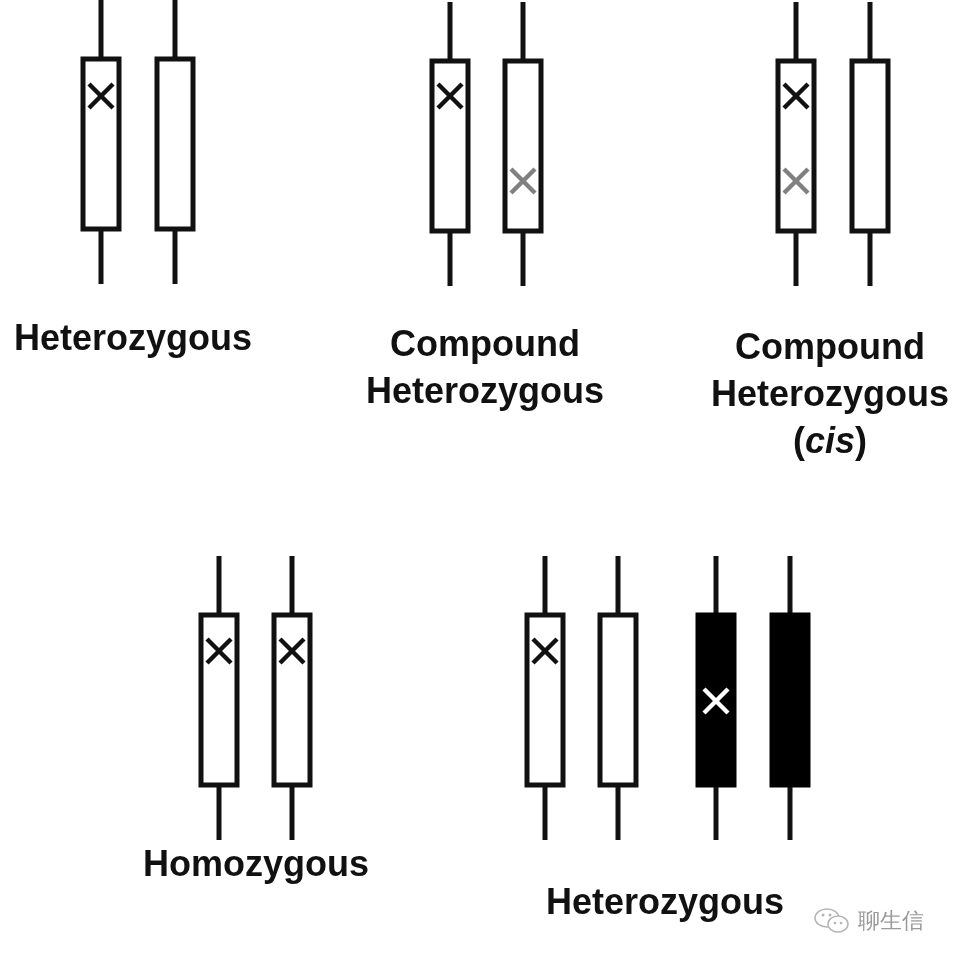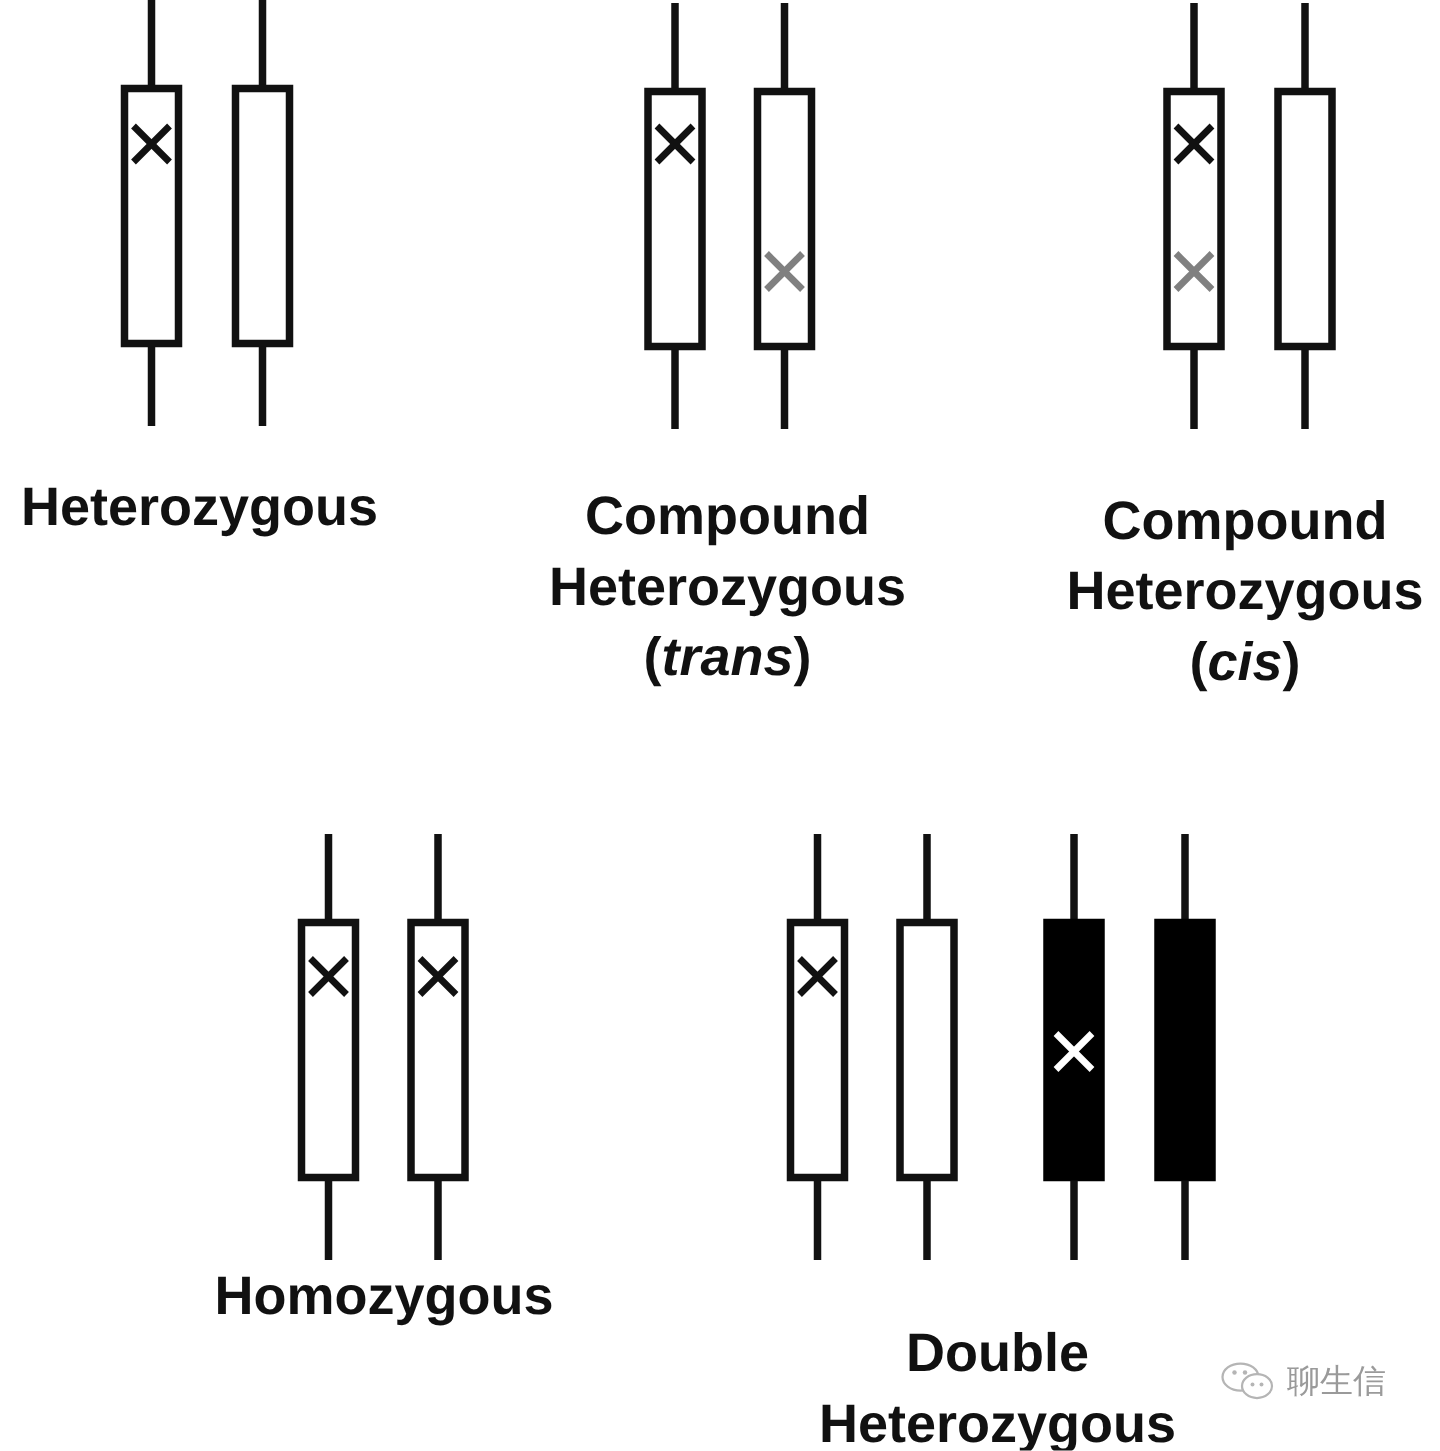--- a/index.html
+++ b/index.html
@@ -114,35 +114,33 @@
   </g>
 </svg>
 
 <div class="label" style="left:-2px; top:314px; width:270px;">
   <span>Heterozygous</span>
 </div>
 
 <div class="label" style="left:340px; top:320px; width:290px;">
   <div>Compound</div>
   <div>Heterozygous</div>
-  <div><span>(</span><i>trans</i><span>)</span></div>
 </div>
 
 <div class="label" style="left:690px; top:323px; width:280px;">
   <div>Compound</div>
   <div>Heterozygous</div>
   <div><span>(</span><i>cis</i><span>)</span></div>
 </div>
 
 <div class="label" style="left:120px; top:840px; width:272px;">
   <span>Homozygous</span>
 </div>
 
 <div class="label" style="left:520px; top:878px; width:290px;">
-  <div>Double</div>
   <div>Heterozygous</div>
 </div>
 
 <div class="watermark">
   <svg width="40" height="30" viewBox="0 0 40 30">
     <ellipse cx="15" cy="12" rx="12" ry="9" fill="none" stroke="#b5b5b5" stroke-width="1.5"></ellipse>
     <ellipse cx="26" cy="18" rx="10" ry="8" fill="#fff" stroke="#b5b5b5" stroke-width="1.5"></ellipse>
     <circle cx="11" cy="9" r="1.5" fill="#b5b5b5"></circle>
       <circle cx="18" cy="9" r="1.5" fill="#b5b5b5"></circle>
     <circle cx="23" cy="17" r="1.3" fill="#b5b5b5"></circle>

